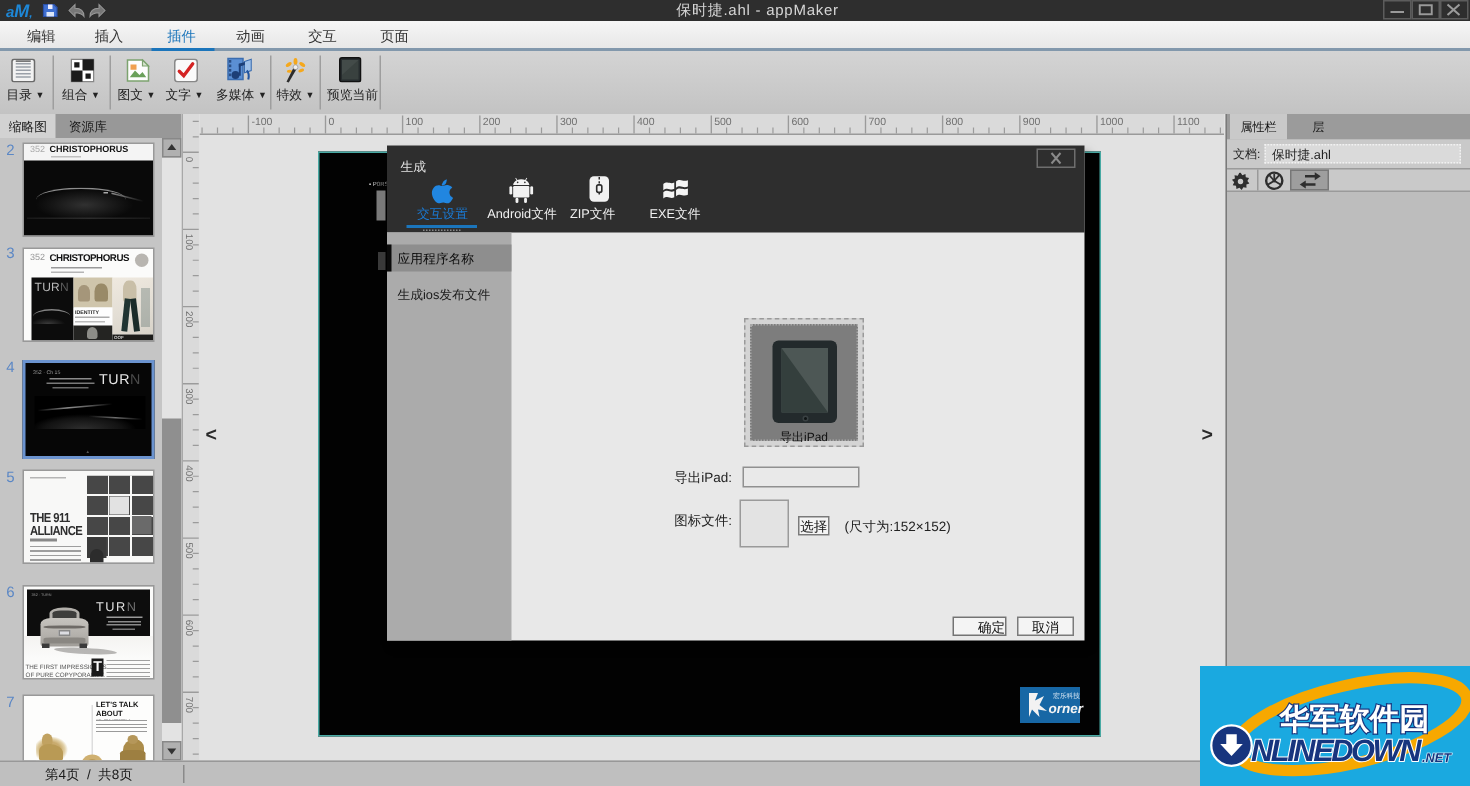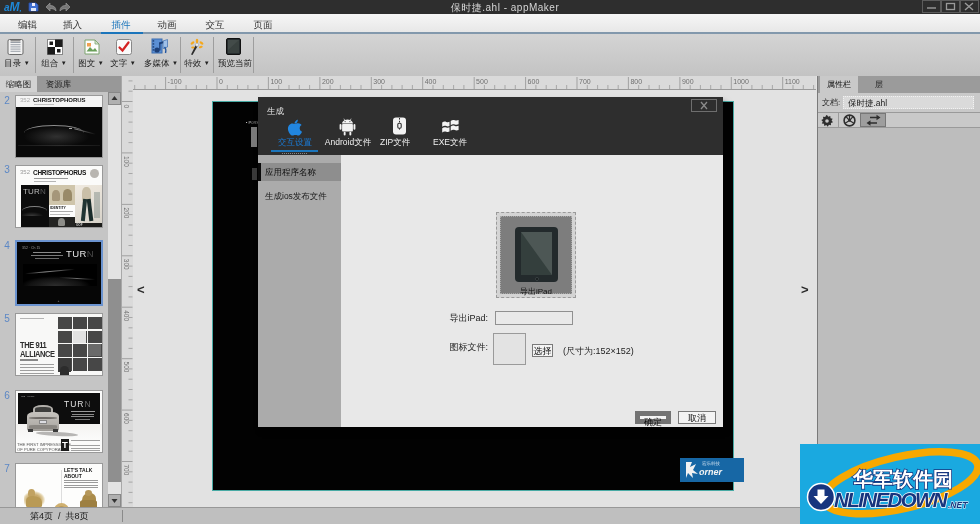--- a/index.html
+++ b/index.html
@@ -368,21 +368,21 @@
     <text x="651.7" y="7.5" font-size="7" fill="#707070" font-family="Liberation Sans">1100</text>
   </svg>
 <div class="a" style="left:133px;top:90px;width:683px;height:417px;background:#e2e2e2"></div>
 <div class="a" style="left:212px;top:101px;width:522px;height:390px;background:#020202;border:1px solid #48aaa4"></div>
 <div class="a" style="left:246px;top:120px;font-size:4px;color:#cfcfcf">▪ P<span style="color:#888">0RSCHE</span></div>
 <div class="a" style="left:251px;top:127px;width:6px;height:20px;background:#7a7a7a"></div>
 <div class="a" style="left:252px;top:168px;width:5px;height:12px;background:#3a3a3a"></div>
 <div class="a" style="left:137px;top:282px;font-size:13px;font-weight:bold;color:#2a2a2a">&lt;</div>
 <div class="a" style="left:801px;top:282px;font-size:13px;font-weight:bold;color:#2a2a2a">&gt;</div>
 
-<div class="a" style="left:680px;top:458px;width:64px;height:24px;background:#1767a5">
+<div class="a" style="left:680px;top:458px;width:40px;height:24px;background:#1767a5">
  <svg class="a" style="left:2px;top:2px" width="20" height="20" viewBox="0 0 20 20">
   <path d="M4 2 L10 2 L8 7 L14 4 L11 10 L16 14 L10 13 L11 18 L6 13 L4 18 Z" fill="#f2f2f2"></path>
  </svg>
  <div class="a" style="left:22px;top:3px;font-size:4.5px;color:#cfe0ef">宏乐科技</div>
  <div class="a" style="left:19px;top:9px;font-size:9px;font-style:italic;font-weight:bold;color:#f4f4f4">orner</div>
 </div>
 <div class="a" style="left:258px;top:97px;width:465px;height:330px;background:#e8e8e8;box-shadow:3px 4px 6px -1px rgba(0,0,0,.5)">
     <div class="a" style="left:0;top:0;width:465px;height:58px;background:#2e2e2e"></div>
     <div class="a" style="left:9px;top:9px;font-size:8.5px;color:#e2e2e2">生成</div>
     <div class="a" style="left:433px;top:2px;width:26px;height:13px;border:1px solid #6e6e6e"></div>
@@ -445,21 +445,21 @@
 <div class="a" style="left:263px;top:135px;width:31px;height:43px;background:#343f3d;clip-path:polygon(0% 0%, 100% 100%, 0% 100%)"></div>
 <div class="a" style="left:277px;top:180px;width:4px;height:4px;border-radius:50%;background:#0f1415;border:0.5px solid #3a4143"></div>
 <div class="a" style="left:238px;top:189px;width:80px;text-align:center;font-size:8px;color:#111">导出iPad</div>
 
 <div class="a" style="left:160px;top:215px;width:70px;font-size:9px;color:#222;text-align:right">导出iPad:</div>
 <div class="a" style="left:237px;top:214px;width:78px;height:14px;background:#e9e9e9;border:1px solid #909090"></div>
 <div class="a" style="left:185px;top:244px;width:45px;font-size:9px;color:#222;text-align:right">图标文件:</div>
 <div class="a" style="left:235px;top:236px;width:33px;height:32px;background:#e3e3e3;border:1px solid #9a9a9a"></div>
 <div class="a" style="left:274px;top:247px;width:21px;height:13px;background:#f4f4f4;border:1px solid #7a7a7a;font-size:9px;color:#111;text-align:center;line-height:12px">选择</div>
 <div class="a" style="left:305px;top:248px;font-size:9px;color:#222">(尺寸为:152×152)</div>
-<div class="a" style="left:377px;top:314px;width:36px;height:13px;background:#f4f4f4;border:5px solid #737373;font-size:9px;color:#111;text-align:center;line-height:12px">确定</div>
+<div class="a" style="left:377px;top:314px;width:36px;height:13px;background:#f4f4f4;border:1px solid #737373;font-size:9px;color:#111;text-align:right;line-height:12px">确定</div>
 <div class="a" style="left:420px;top:314px;width:38px;height:13px;background:#f4f4f4;border:1px solid #7a7a7a;font-size:9px;color:#111;text-align:center;line-height:12px">取消</div>
 </div>
 <div class="a" style="left:817px;top:76px;width:163px;height:431px;background:#bdbdbd;border-left:1px solid #7a7a7a">
 <div class="a" style="left:0;top:0;width:163px;height:17px;background:#9b9b9b"></div>
 <div class="a" style="left:2px;top:0;width:38px;height:17px;background:#c9c9c9;font-size:8px;color:#111;text-align:center;line-height:18px">属性栏</div>
 <div class="a" style="left:40px;top:0;width:42px;height:17px;font-size:8px;color:#1a1a1a;text-align:center;line-height:18px">层</div>
 <div class="a" style="left:0;top:17px;width:163px;height:19px;background:#c9c9c9"></div>
 <div class="a" style="left:4px;top:21px;font-size:8px;color:#222">文档:</div>
 <div class="a" style="left:25px;top:20px;width:131px;height:13px;background:#dadada;border:1px dotted #f2f2f2;font-size:8.5px;color:#222;line-height:12px;padding-left:4px">保时捷.ahl</div>
 <div class="a" style="left:0;top:36px;width:163px;height:16px;background:#c9c9c9;border-top:1px solid #9a9a9a;border-bottom:1px solid #9a9a9a"></div>

